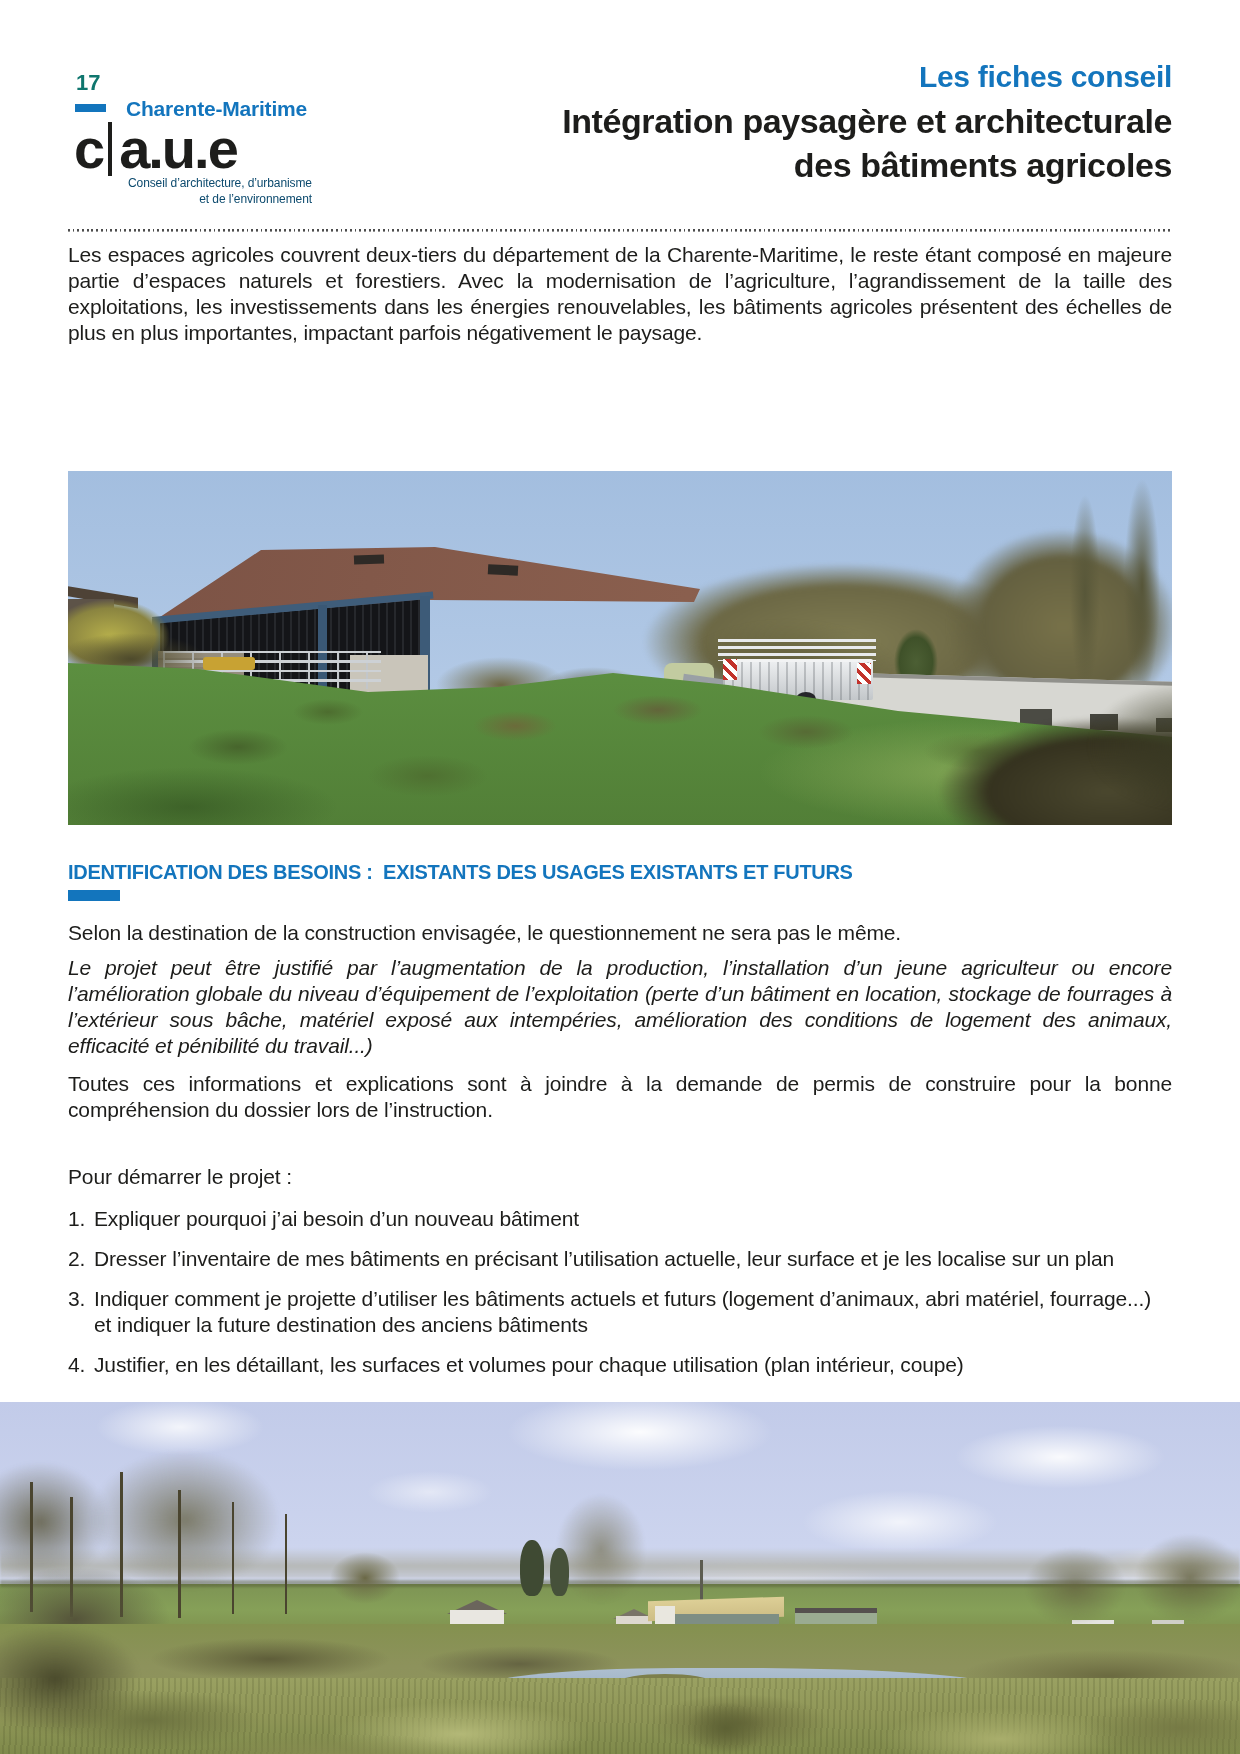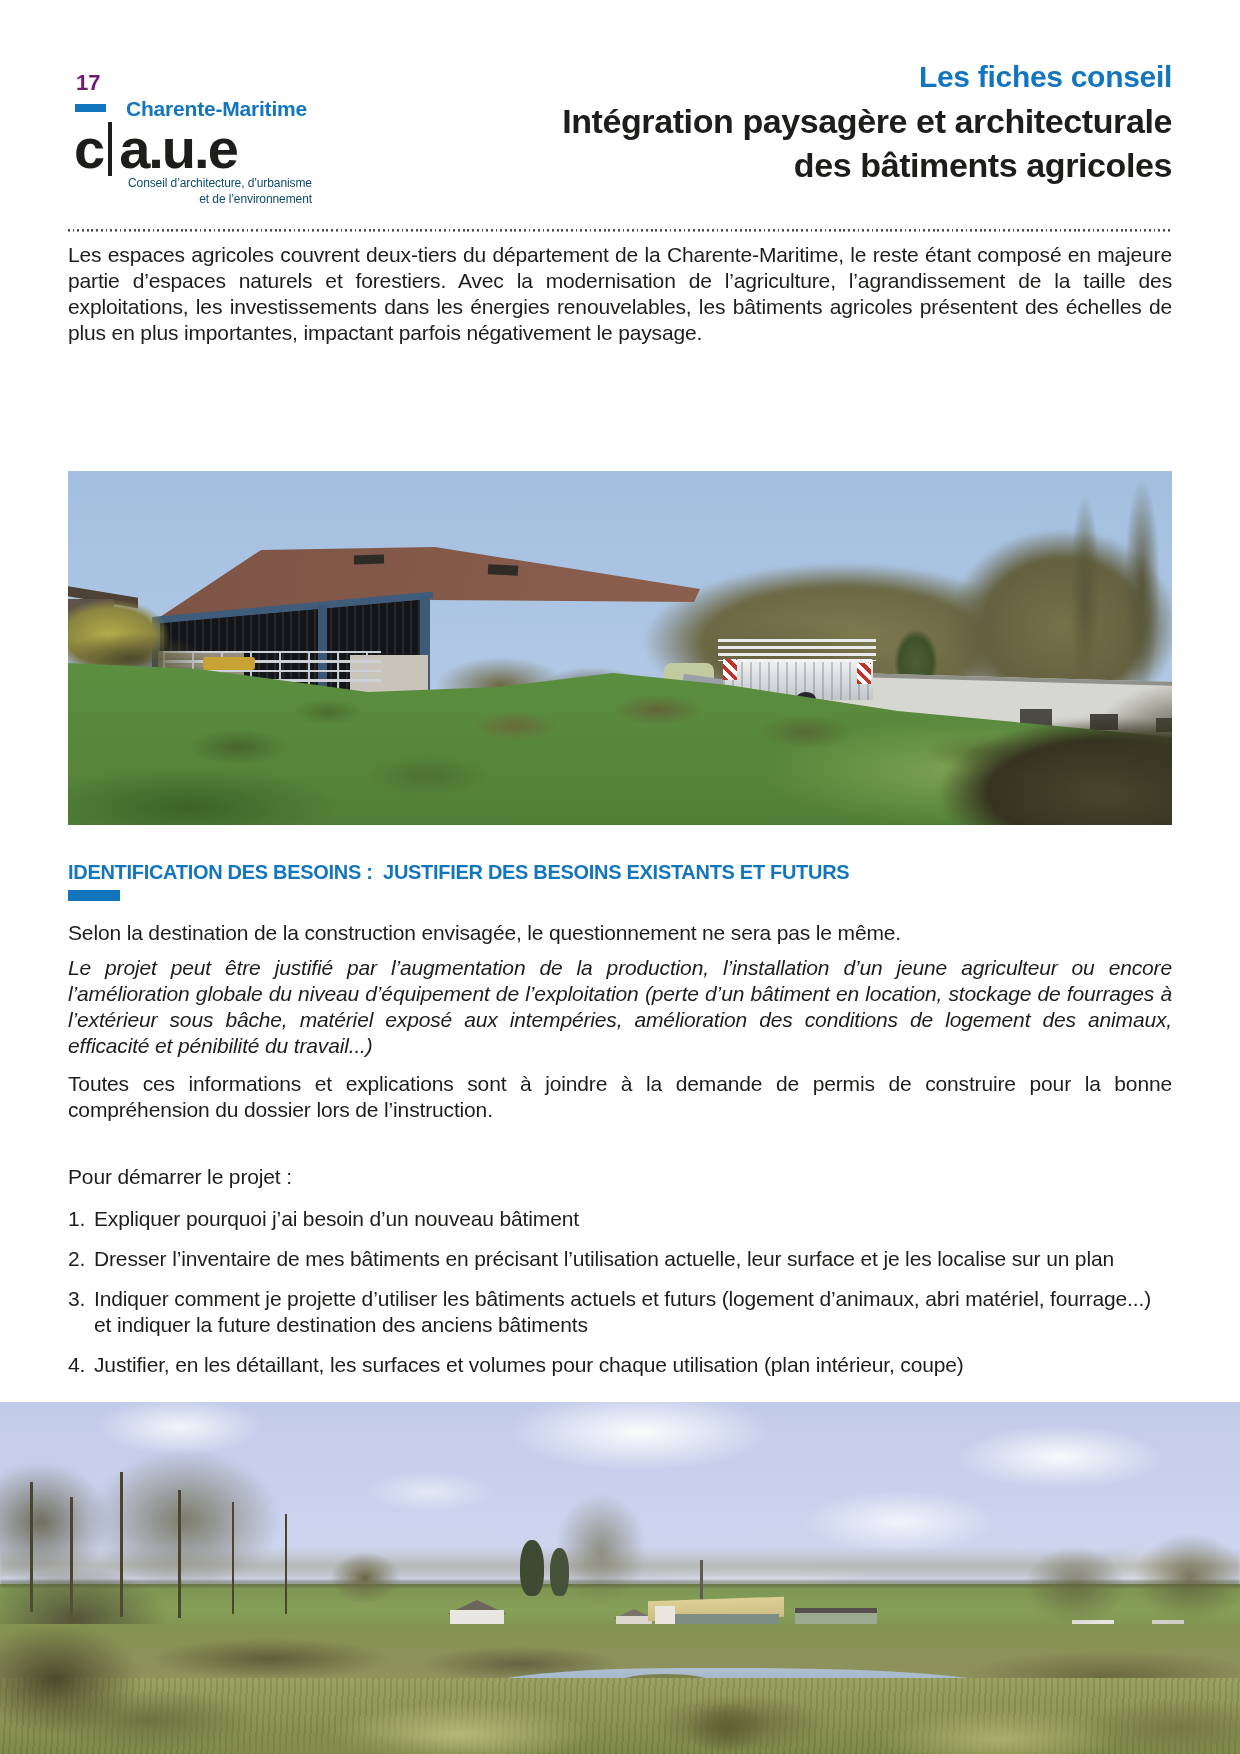--- a/index.html
+++ b/index.html
@@ -1,21 +1,21 @@
 <!DOCTYPE html>
 <html><head>
 <meta charset="utf-8">
 <style>
   html,body{margin:0;padding:0;background:#ffffff;}
   body{width:1240px;height:1754px;position:relative;font-family:"Liberation Sans","DejaVu Sans",sans-serif;color:#1d1d1b;-webkit-font-smoothing:antialiased;}
   .page{position:absolute;inset:0;overflow:hidden;background:#fff;}
   .abs{position:absolute;}
 
   
-  .logo-num{left:76px;top:70px;font-size:22px;font-weight:700;color:#701a75;}
+  .logo-num{left:76px;top:70px;font-size:22px;font-weight:700;color:#0f766e;}
   .logo-bar{left:75px;top:104px;width:31px;height:8px;background:#1375bd;}
   .logo-dept{left:126px;top:97px;font-size:21px;font-weight:700;color:#1375bd;letter-spacing:-0.2px;}
   .logo-acronym{left:74px;top:120px;display:flex;align-items:center;height:58px;}
   .logo-acronym .glyph{font-size:56px;font-weight:700;letter-spacing:-2px;color:#1d1d1b;line-height:1;}
   .logo-pipe{width:4px;height:54px;background:#1d1d1b;margin:0 7px 0 5px;}
   .logo-sub{left:128px;top:175px;font-size:12px;line-height:16px;color:#0c4a6e;letter-spacing:-0.1px;text-align:right;}
 
   .collection{right:68px;top:60px;width:600px;text-align:right;font-size:30px;font-weight:700;color:#1375bd;letter-spacing:-0.3px;}
   .doc-title{right:68px;top:99px;width:860px;text-align:right;font-size:34px;font-weight:700;color:#1d1d1b;line-height:44px;letter-spacing:-0.4px;}
 
@@ -252,21 +252,21 @@
     <div class="abs tuft t3"></div>
     <div class="abs tuft t4"></div>
     <div class="abs tuft t5"></div>
     <div class="abs tuft t6"></div>
     <div class="abs tuft t7"></div>
     <div class="abs blob corner-bush"></div>
     <div class="abs blob corner-bush2"></div>
     <div class="abs blob fg-shade"></div>
   </div>
 
-  <div class="abs section-heading">IDENTIFICATION DES BESOINS :  JUSTIFIER DES BESOINS EXISTANTS ET FUTURS</div>
+  <div class="abs section-heading">IDENTIFICATION DES BESOINS :  EXISTANTS DES USAGES EXISTANTS ET FUTURS</div>
   <div class="abs heading-bar"></div>
   <p class="abs para1 bodytext" style="margin:0">Selon la destination de la construction envisagée, le questionnement ne sera pas le même.</p>
   <p class="abs para2 bodytext" style="margin:0">Le projet peut être justifié par l’augmentation de la production, l’installation d’un jeune agriculteur ou encore l’amélioration globale du niveau d’équipement de l’exploitation (perte d’un bâtiment en location, stockage de fourrages à l’extérieur sous bâche, matériel exposé aux intempéries, amélioration des conditions de logement des animaux, efficacité et pénibilité du travail...)</p>
   <p class="abs para3 bodytext" style="margin:0">Toutes ces informations et explications sont à joindre à la demande de permis de construire pour la bonne compréhension du dossier lors de l’instruction.</p>
   <div class="abs list-intro bodytext">Pour démarrer le projet :</div>
 
   <div class="abs list">
     <div class="li">
       <span class="num">1.</span>
       <span>Expliquer pourquoi j’ai besoin d’un nouveau bâtiment</span>

